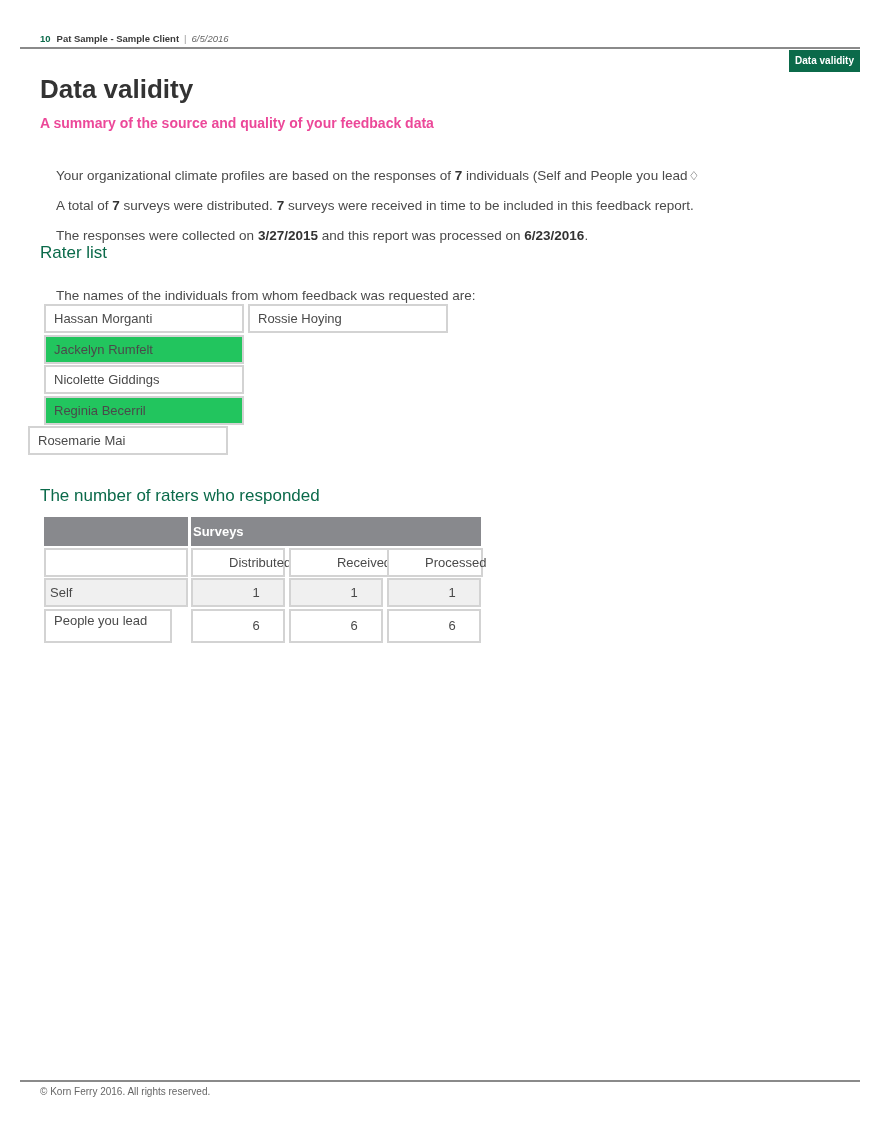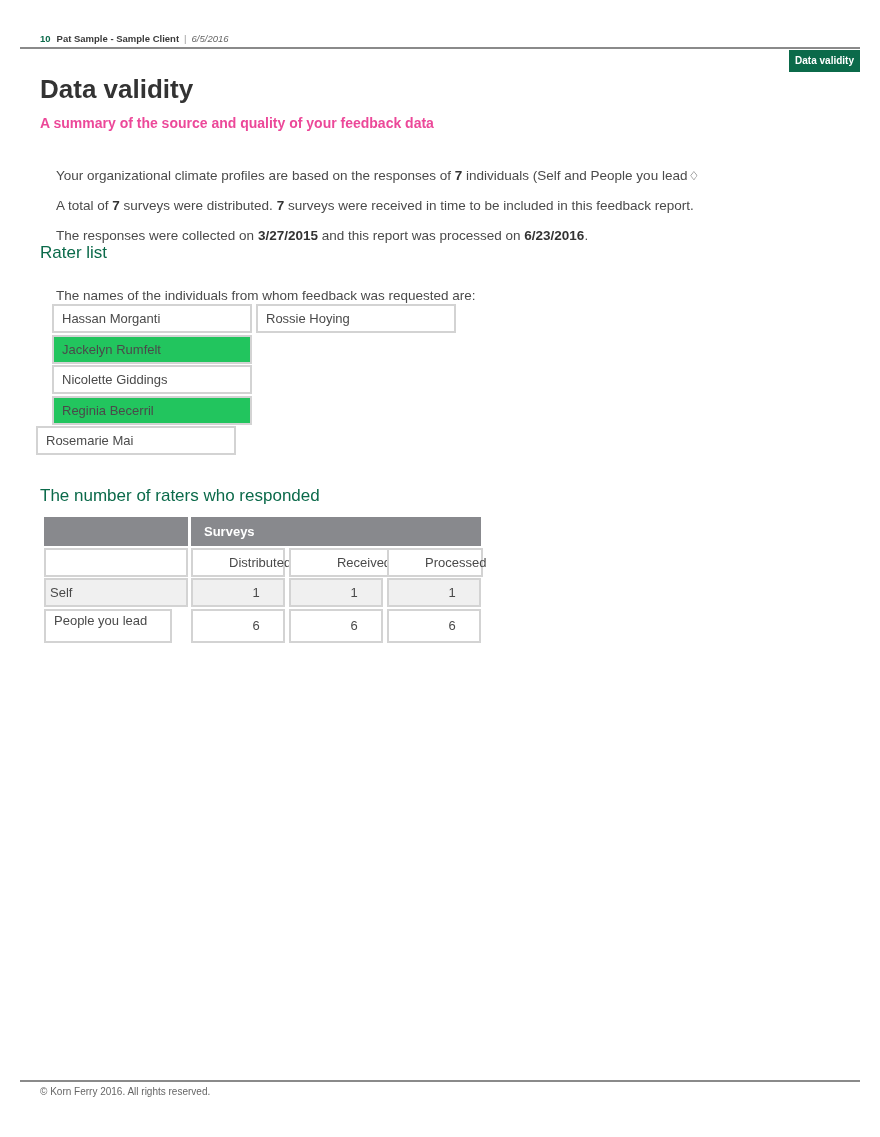--- a/index.html
+++ b/index.html
@@ -34,21 +34,20 @@
     .para b { color: #333; }
     .h2 {
       position: absolute; left: 40px; margin: 0;
       font-size: 17px; font-weight: normal; color: #0b6a4a;
     }
     .rater {
       position: absolute; width: 196px; height: 25px; box-sizing: content-box;
       border: 2px solid #d3d3d3; background: #fff;
       font-size: 13px; line-height: 25px; padding-left: 8px; box-sizing: border-box; width: 200px; height: 29px;
       color: #4a4a4a;
-      margin-left: 8px;
     }
     .rater.alt { background: #22c55e; }
     .cell {
       position: absolute; box-sizing: border-box; border: 2px solid #d3d3d3;
       background: #fff; font-size: 13px; color: #4a4a4a;
     }
     .cell.alt { background: #f0f0f0; }
     .cell.center { text-align: center; padding-left: 36px; }
     .cell.head { background: #88898d; border-color: #88898d; color: #fff; font-weight: bold; }
     .footer-line {
@@ -87,21 +86,21 @@
 <div class="rater alt" style="left:44px;top:335px">Jackelyn Rumfelt</div>
 <div class="rater" style="left:44px;top:365px">Nicolette Giddings</div>
 <div class="rater alt" style="left:44px;top:396px">Reginia Becerril</div>
 <div class="rater" style="left:28px;top:426px">Rosemarie Mai</div>
 <div class="rater" style="left:248px;top:304px">Rossie Hoying</div>
 
 <h3 class="h2" style="top:486px">The number of raters who responded</h3>
 
 <div>
   <div class="cell head" style="left:44px;top:517px;width:144px;height:29px"></div>
-  <div class="cell head" style="left:191px;top:517px;width:290px;height:29px;line-height:25px;padding-left:11px">Surveys</div>
+  <div class="cell head" style="left:191px;top:517px;width:290px;height:29px;line-height:25px;">Surveys</div>
 
   <div class="cell" style="left:44px;top:548px;width:144px;height:29px"></div>
   <div class="cell center" style="left:191px;top:548px;width:94px;height:29px;line-height:25px">Distributed</div>
   <div class="cell center" style="left:289px;top:548px;width:114px;height:29px;line-height:25px">Received</div>
   <div class="cell center" style="left:387px;top:548px;width:96px;height:29px;line-height:25px">Processed</div>
 
   <div class="cell alt" style="left:44px;top:578px;width:144px;height:29px;line-height:25px;padding-left:4px">Self</div>
   <div class="cell alt center" style="left:191px;top:578px;width:94px;height:29px;line-height:25px">1</div>
   <div class="cell alt center" style="left:289px;top:578px;width:94px;height:29px;line-height:25px">1</div>
   <div class="cell alt center" style="left:387px;top:578px;width:94px;height:29px;line-height:25px">1</div>

